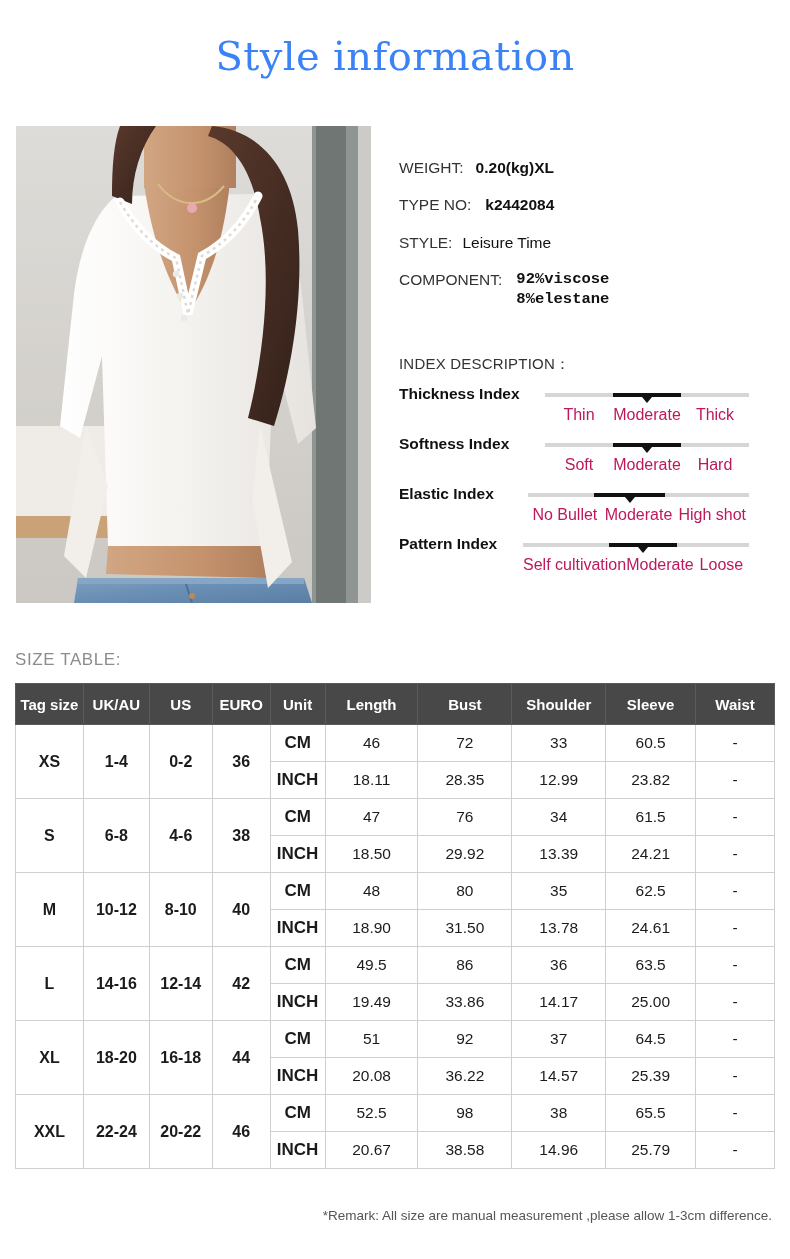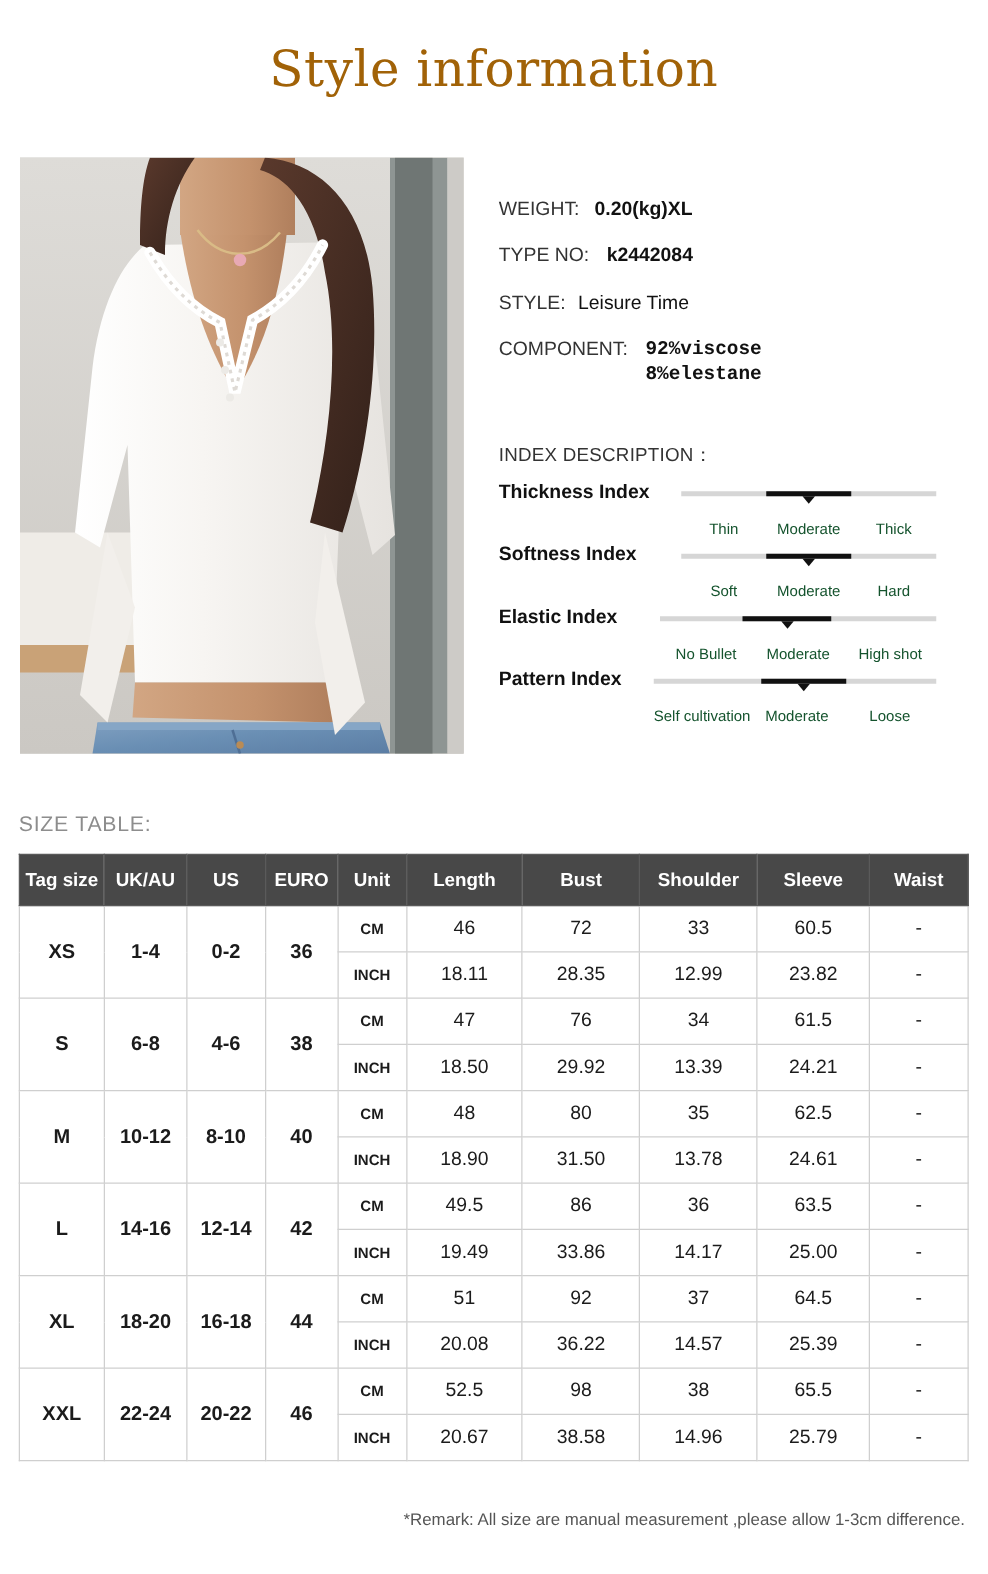--- a/index.html
+++ b/index.html
@@ -17,21 +17,21 @@
   
   .page-title {
     position: absolute;
     left: 0; top: 33px;
     width: 790px;
     text-align: center;
     font-family: "DejaVu Serif", serif;
     font-weight: 400;
     font-size: 40px;
     letter-spacing: 0.4px;
-    color: #a16207;
+    color: #3b82f6;
   }
 
   
   .photo {
     position: absolute;
     left: 16px; top: 126px;
     width: 355px; height: 477px;
     overflow: hidden;
     background: #cfcdc9;
   }
@@ -108,23 +108,23 @@
     top: 4px;
     left: 50%;
     transform: translateX(-50%);
     width: 0; height: 0;
     border-left: 5px solid transparent;
     border-right: 5px solid transparent;
     border-top: 6px solid #111;
   }
   .scale {
     display: flex;
-    margin-top: 19px;
-    font-size: 12px;
-    color: #14532d;
+    margin-top: 9px;
+    font-size: 16px;
+    color: #be185d;
   }
   .scale span { flex: 1 1 0; text-align: center; white-space: nowrap; }
   .scale span:first-child { text-align: center; }
   .scale span:last-child { text-align: center; }
 
   
   #gauge-thickness { left: 146px; width: 204px; }
   #gauge-softness  { left: 146px; width: 204px; }
   #gauge-elastic   { left: 129px; width: 221px; }
   #gauge-pattern   { left: 124px; width: 226px; }
@@ -165,21 +165,21 @@
     color: #1b1b1b;
     font-weight: bold;
     background: #fff;
   }
   table.size-table td.num {
     font-weight: 400;
     font-size: 15.5px;
   }
   table.size-table td.unit {
     font-weight: bold;
-    font-size: 12px;
+    font-size: 17px;
   }
   table.size-table td.size-name { font-size: 16px; }
   .col-tag   { width: 68px; }
   .col-ukau  { width: 66px; }
   .col-us    { width: 63px; }
   .col-euro  { width: 58px; }
   .col-unit  { width: 55px; }
   .col-len   { width: 93px; }
   .col-bust  { width: 94px; }
   .col-shoulder { width: 94px; }

